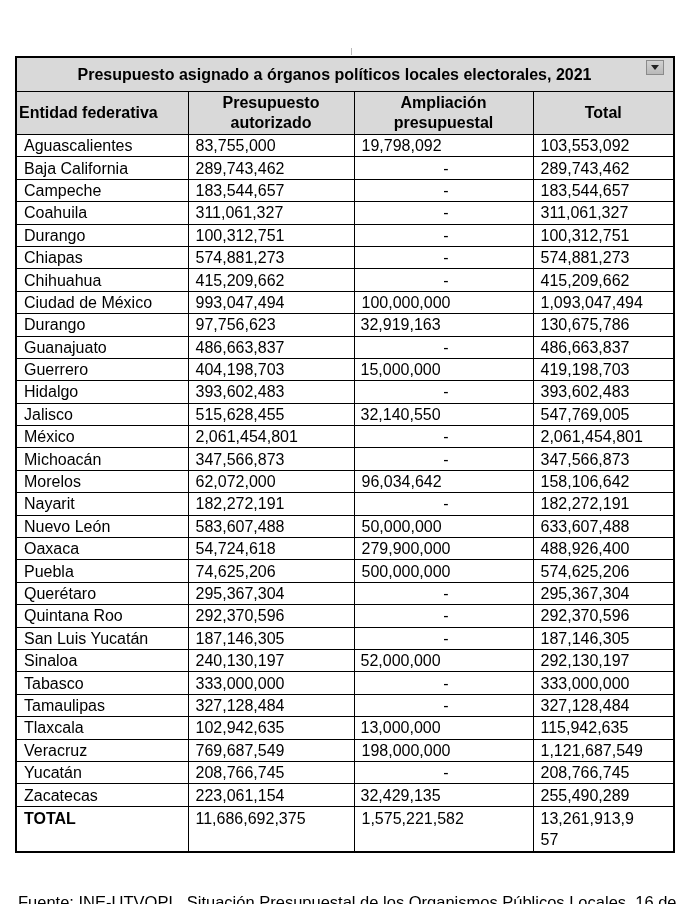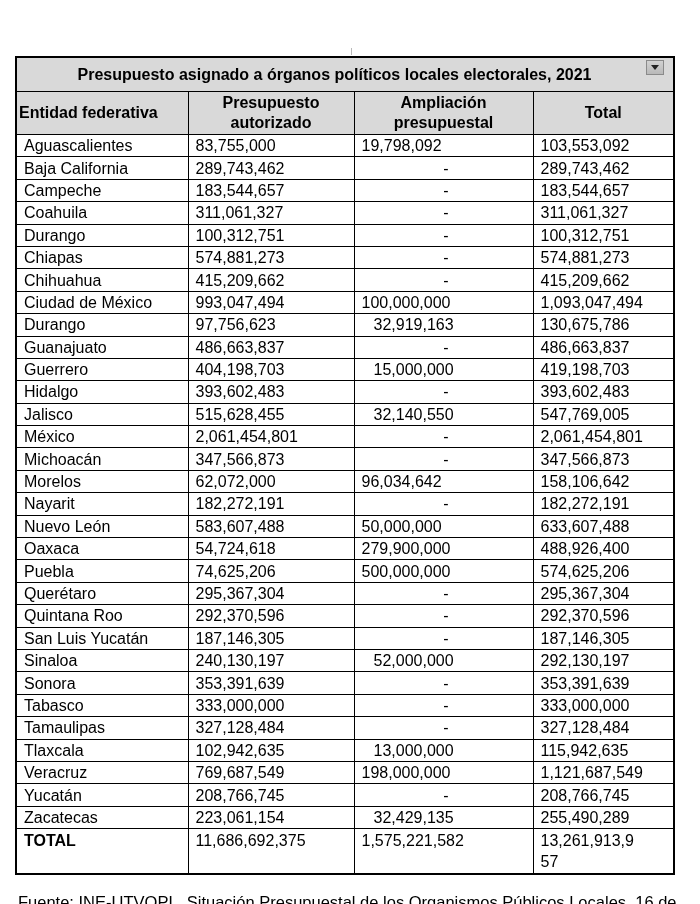--- a/index.html
+++ b/index.html
@@ -83,21 +83,21 @@
   }
   .header-row th.first {
     text-align: left;
   }
   .data-row td {
     height: 21.4px;
     line-height: 19px;
     white-space: nowrap;
   }
   .data-row td.dash { text-align: center; }
-  .data-row td.indent { padding-left: 19px; }
+  .data-row td.indent { padding-left: 6px; }
   .row-total td {
     height: 43px;
     vertical-align: top;
     line-height: 21px;
     padding-top: 1px;
   }
   .row-total td.label { font-weight: bold; }
   .row-total td.total-cell {
     padding-right: 38px;
     overflow-wrap: anywhere;
@@ -302,26 +302,20 @@
           <td class="dash">-</td>
           <td>187,146,305</td>
         </tr>
         <tr class="data-row">
           <td>Sinaloa</td>
           <td>240,130,197</td>
           <td class="indent">52,000,000</td>
           <td>292,130,197</td>
         </tr>
         <tr class="data-row">
-          <td>Sonora</td>
-          <td>353,391,639</td>
-          <td class="dash">-</td>
-          <td>353,391,639</td>
-        </tr>
-        <tr class="data-row">
           <td>Tabasco</td>
           <td>333,000,000</td>
           <td class="dash">-</td>
           <td>333,000,000</td>
         </tr>
         <tr class="data-row">
           <td>Tamaulipas</td>
           <td>327,128,484</td>
           <td class="dash">-</td>
           <td>327,128,484</td>

